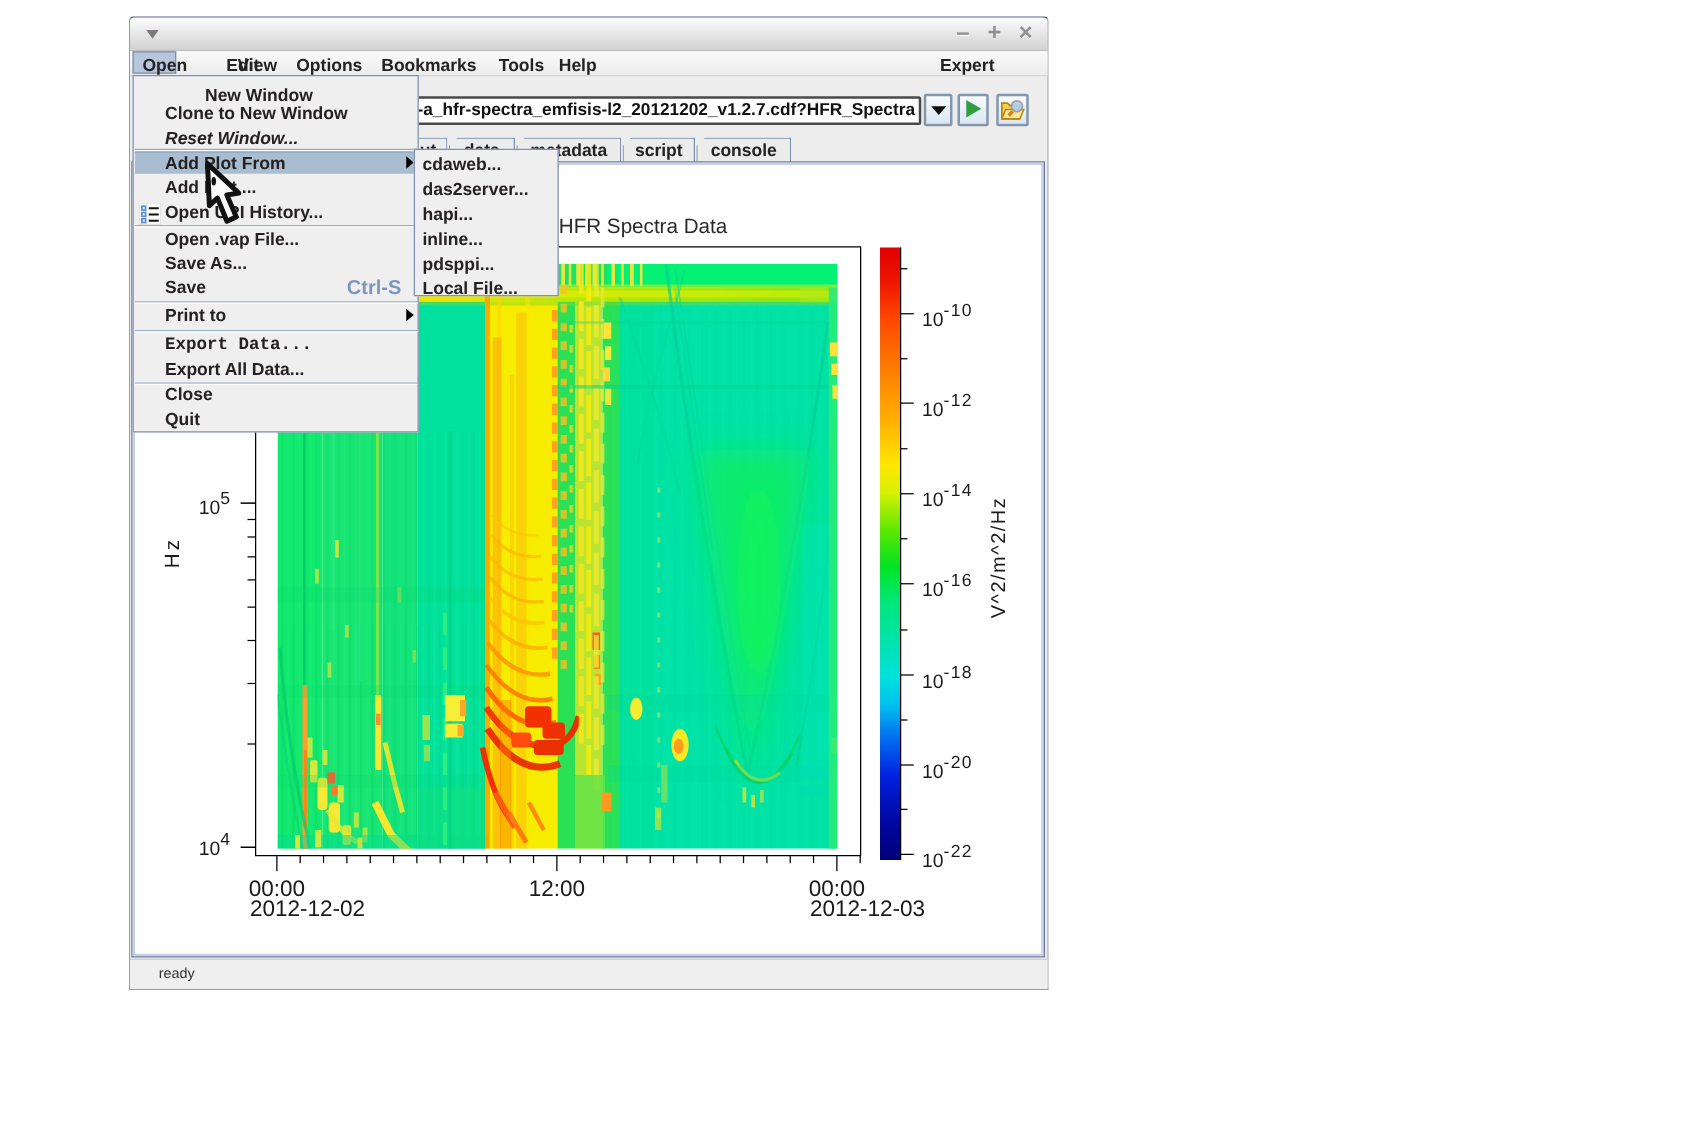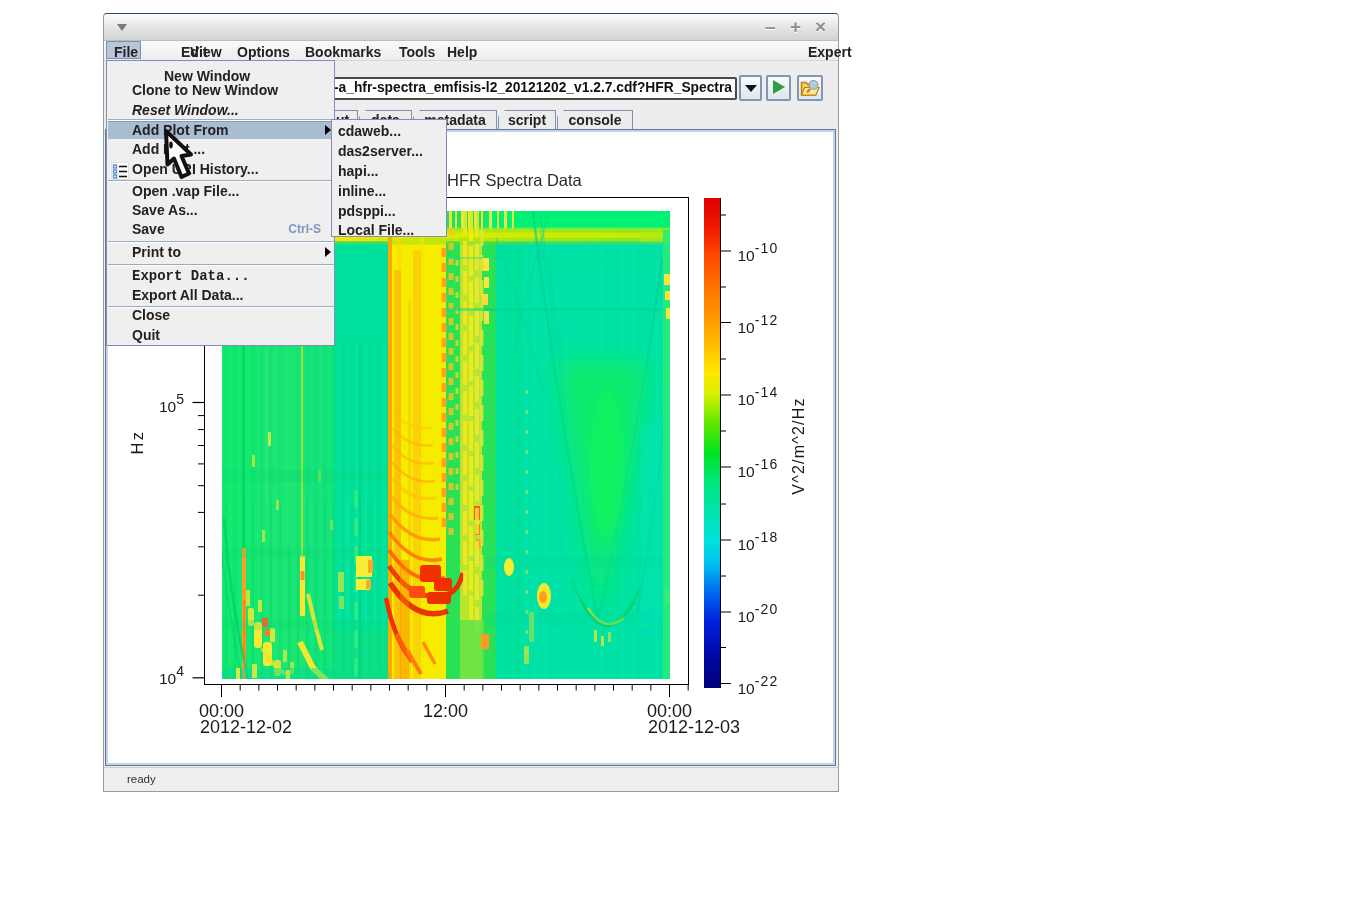--- a/index.html
+++ b/index.html
@@ -42,45 +42,45 @@
   background:#efefef; border:1px solid #7e8fb2; z-index:10; }
 #submenu { position:absolute; left:331px; top:118.5px; width:116px; height:118px;
   background:#efefef; border:1px solid #7e8fb2; z-index:11; }
 .mi { position:absolute; font-weight:bold; font-size:14px; color:#252021;
   line-height:16px; white-space:nowrap; }
 .msep { position:absolute; left:1px; width:226px; height:2px;
   border-top:1px solid #9aabc8; border-bottom:1px solid #fdfdfd; }
 #hl { position:absolute; left:1px; top:60px; width:227px; height:17.5px;
   background:#a8bdcf; border-top:1px solid #7d9cb8; }
 #hl + .mi { }
-#ctrls { position:absolute; right:13px; top:160.5px; font-weight:bold; font-size:12px; color:#7f95c0;padding-left:12px; }
+#ctrls { position:absolute; right:13px; top:160.5px; font-weight:bold; font-size:16px; color:#7f95c0;padding-left:12px; }
 .marr { position:absolute; left:218px; width:0; height:0;
   border-top:5px solid transparent; border-bottom:5px solid transparent;
   border-left:6.5px solid #000; }
 #histicon { position:absolute; left:4px; top:100.5px; }
 #cursor { position:absolute; left:162px; top:128px; z-index:20; }
 </style></head>
 <body>
 <div id="win">
   <div id="titlebar">
     <div id="wmenu"></div>
     <div class="wbtn" style="left:661px;">–</div>
     <div class="wbtn" style="left:686px;">+</div>
     <div class="wbtn" style="left:711px;">×</div>
   </div>
   <div id="menubar">
     <div id="mbFile"></div>
-    <div class="mb" style="left:10px;">File</div>
+    <div class="mb" style="left:10px;">Open</div>
     <div class="mb" style="left:47px;padding-left:30px;">Edit</div>
     <div class="mb" style="left:86px;">View</div>
     <div class="mb" style="left:133px;">Options</div>
     <div class="mb" style="left:201px;">Bookmarks</div>
     <div class="mb" style="left:295px;">Tools</div>
     <div class="mb" style="left:343px;">Help</div>
-    <div class="mb" style="left:704px;">Expert</div>
+    <div class="mb" style="left:648px;">Expert</div>
   </div>
 </div>
 <div id="urlfield">
     <span>Flight/RBSP-A/L2/2012/12/02/rbsp-a_hfr-spectra_emfisis-l2_20121202_v1.2.7.cdf?HFR_Spectra</span>
   </div>
 <div class="btn" style="left:739px;width:23px;">
     <div style="margin:8px auto 0;width:0;height:0;border-left:6.5px solid transparent;border-right:6.5px solid transparent;border-top:7.5px solid #111;"></div>
   </div>
 <div class="btn" style="left:766px;width:25px;">
     <div style="margin:3px 0 0 5px;width:0;height:0;border-top:7.5px solid transparent;border-bottom:7.5px solid transparent;border-left:12px solid #2e9e40;"></div>

